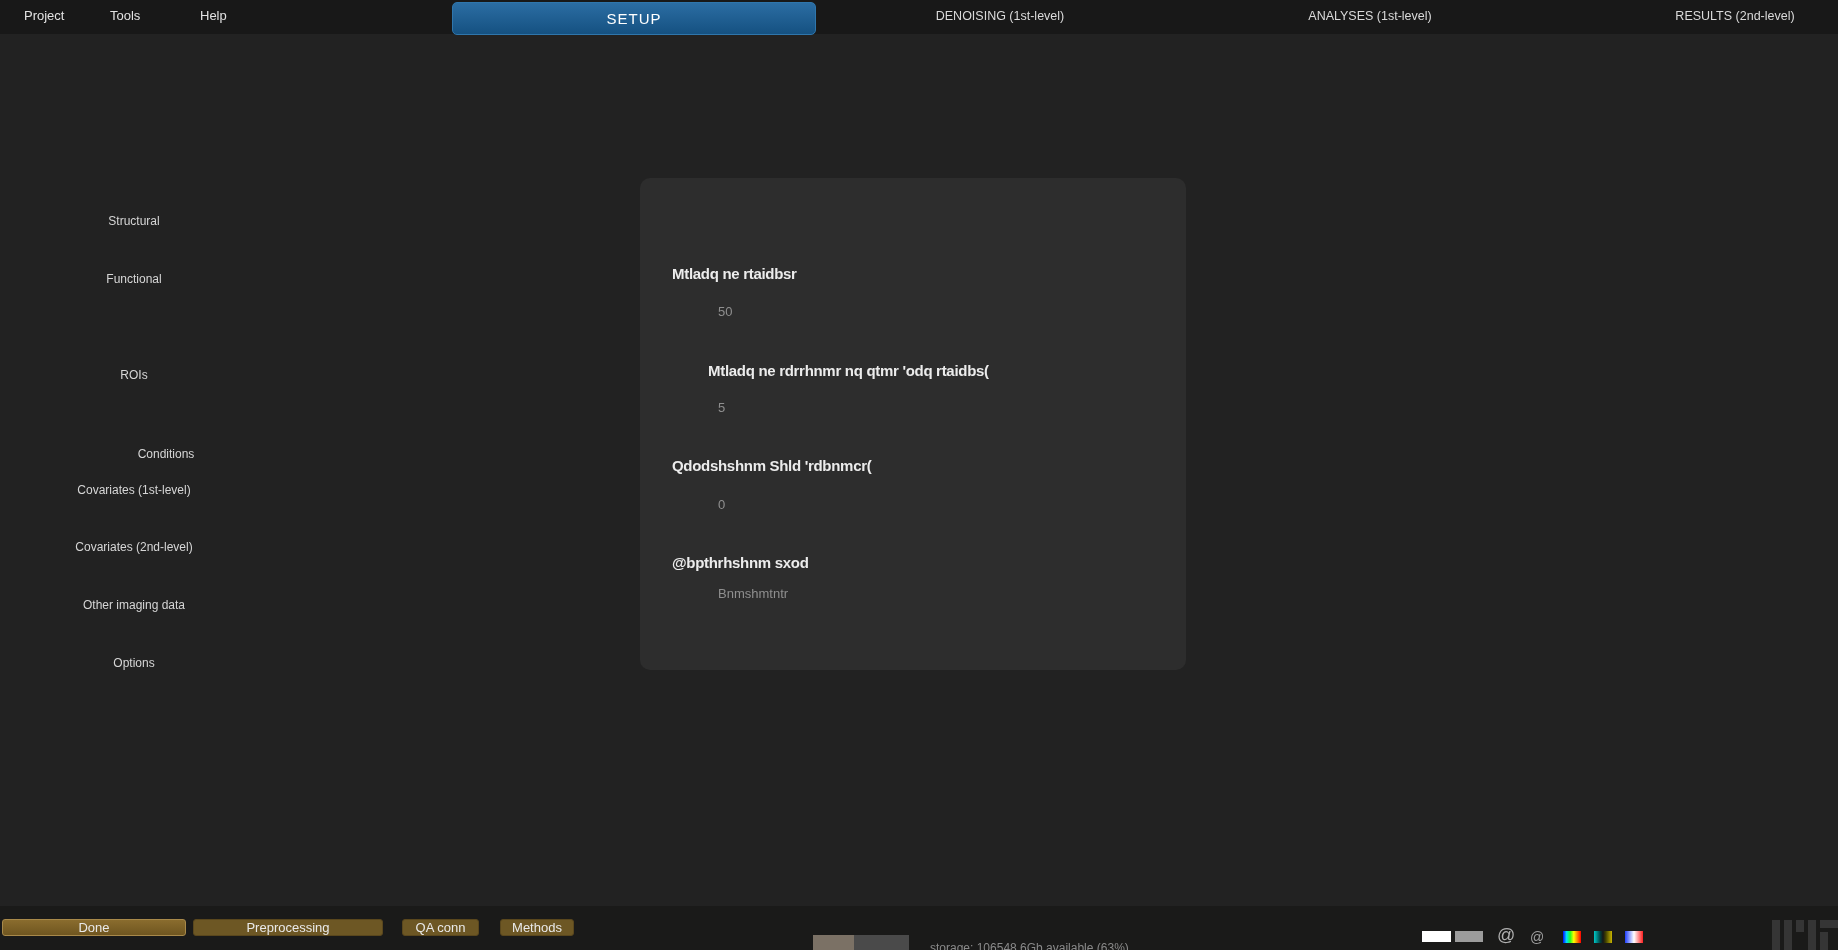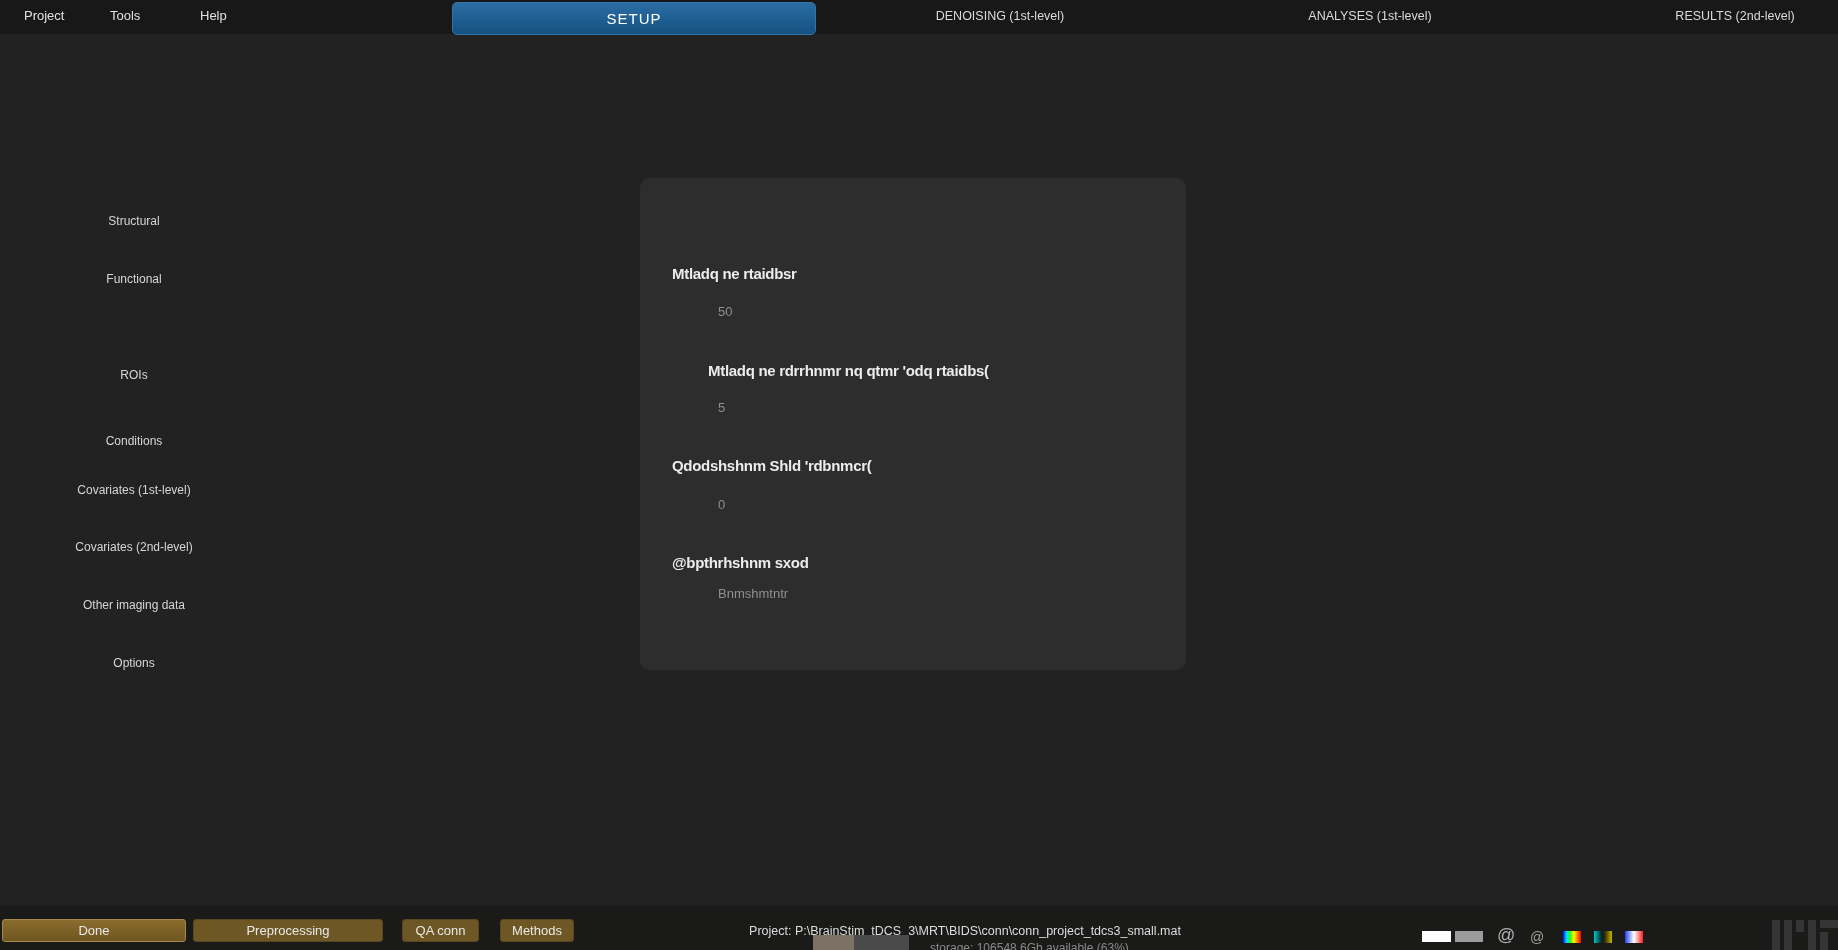--- a/index.html
+++ b/index.html
@@ -30,21 +30,21 @@
     position:absolute;left:0;width:268px;height:20px;text-align:center;
     font-size:12px;color:#d6d6d6;line-height:20px;white-space:nowrap;cursor:default;
   }
   .side-basic{
     position:absolute;left:13px;top:138px;width:241px;height:51px;
     background:linear-gradient(#2f74a8,#18507e);
     border:1px solid #3d86ba;border-radius:6px;box-sizing:border-box;
     color:#f2f2f2;font-size:14px;display:flex;align-items:center;justify-content:center;
   }
   .y-structural{top:211px;} .y-functional{top:269px;} .y-rois{top:365px;}
-  .y-conditions{top:431px;} .y-cov1{top:480px;} .y-cov2{top:537px;}
+  .y-conditions{top:444px;padding-left:32px;} .y-cov1{top:480px;} .y-cov2{top:537px;}
   .y-other{top:595px;} .y-options{top:653px;}
   
   .panel{
     position:absolute;left:640px;top:178px;width:546px;height:492px;
     background:#2d2d2d;border-radius:10px;
   }
   .panel-title{
     position:absolute;left:640px;top:188px;width:546px;text-align:center;
     font-size:17.5px;color:#949494;letter-spacing:0.5px;white-space:nowrap;
   }
@@ -55,21 +55,21 @@
   .field-value{
     position:absolute;left:672px;font-size:13px;color:#8f8f8f;white-space:nowrap;cursor:text;margin-left:46px;
   }
   .fl1{top:265px;} .fv1{top:304px;}
   .fl2{top:362px;margin-left:36px;} .fv2{top:400px;}
   .fl3{top:457px;} .fv3{top:497px;}
   .fl4{top:554px;} .fv4{top:586px;}
   
   .bottombar{position:absolute;left:0;top:906px;width:1838px;height:44px;background:#1a1a19;}
   .bb-btn{
-    position:absolute;top:919px;height:23px;box-sizing:border-box;
+    position:absolute;top:919px;height:17px;box-sizing:border-box;
     background:#6d5724;border:1px solid #5a471d;border-radius:3px;
     color:#e9e9e9;font-size:13px;display:flex;align-items:center;justify-content:center;
   }
   .bb-done{left:2px;width:184px;background:linear-gradient(#8a6c2e,#6f5620);border:1px solid #a8894a;}
   .bb-preproc{left:193px;width:190px;}
   .bb-qa{left:402px;width:77px;}
   .bb-methods{left:500px;width:74px;}
   .project-text{
     position:absolute;left:640px;top:924px;width:650px;text-align:center;
     font-size:12.5px;color:#dcdcdc;white-space:nowrap;
@@ -137,21 +137,20 @@
 
   <div class="field-label fl4">@bpthrhshnm sxod</div>
   <div class="field-value fv4">Bnmshmtntr</div>
 
   <div class="bottombar"></div>
   <div class="bb-btn bb-done">Done</div>
   <div class="bb-btn bb-preproc">Preprocessing</div>
   <div class="bb-btn bb-qa">QA conn</div>
   <div class="bb-btn bb-methods">Methods</div>
 
-  <div class="project-text">Project: P:\BrainStim_tDCS_3\MRT\BIDS\conn\conn_project_tdcs3_small.mat</div>
   <div class="storage-bar">
     <div class="seg1"></div>
     <div class="seg2"></div>
   </div>
   <div class="storage-text">storage: 106548.6Gb available (63%)</div>
 
   <div class="swatch sw-white"></div>
   <div class="swatch sw-gray"></div>
   <div class="at-big">@</div>
   <div class="at-small">@</div>

